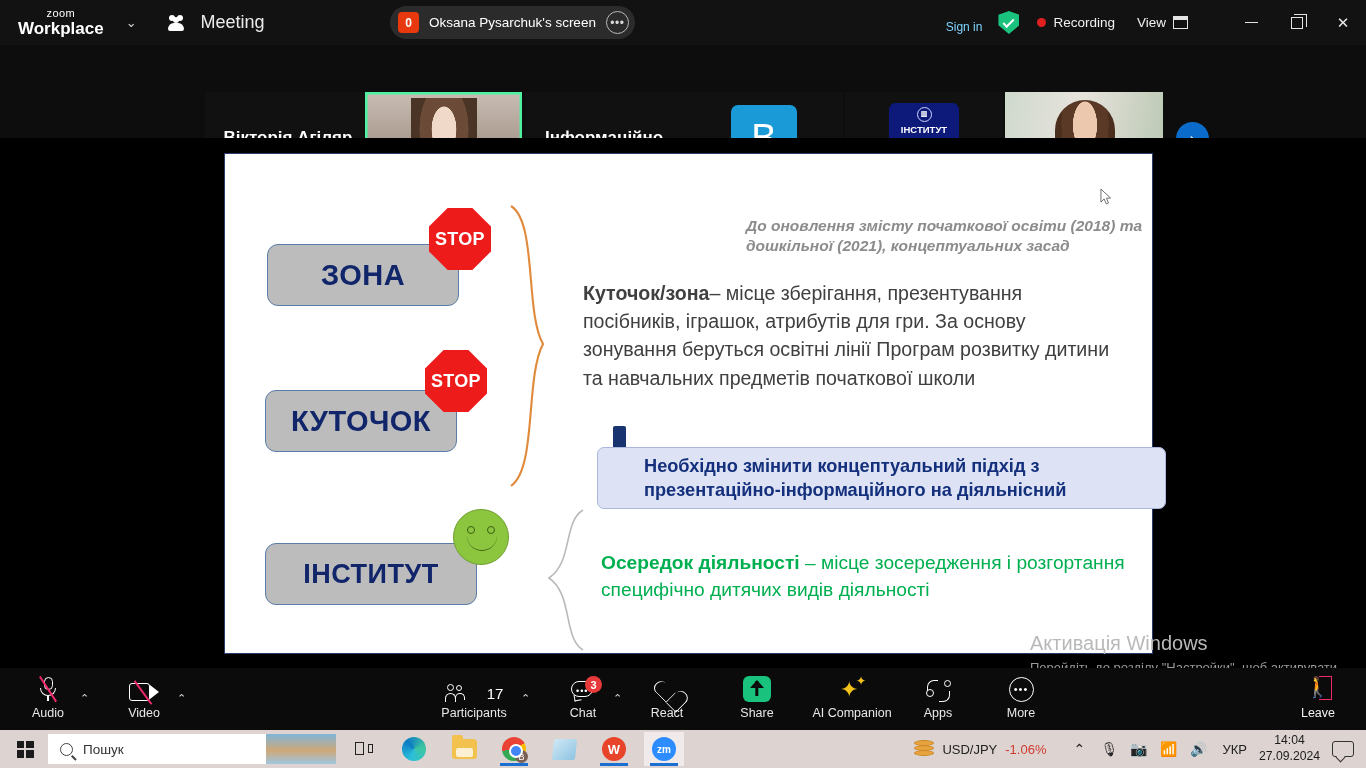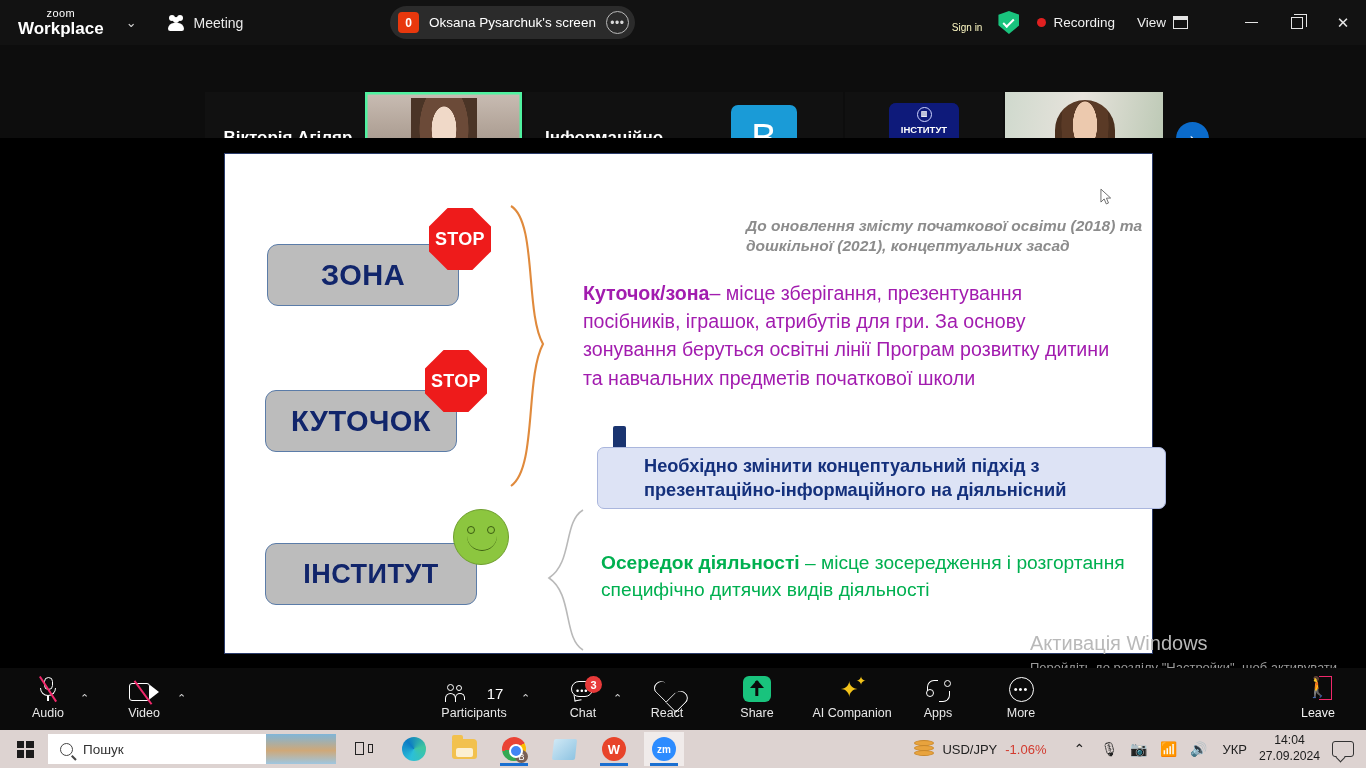--- a/index.html
+++ b/index.html
@@ -14,21 +14,21 @@
   
   .titlebar {
     position: absolute; top: 0; left: 0; width: 1366px; height: 45px;
     background: #121212;
     display: flex; align-items: center;
   }
   .zoom-logo { margin-left: 18px; line-height: 1.0; color: #fff; text-align: center; }
   .zoom-logo .z1 { font-size: 11px; letter-spacing: .4px; display: block; }
   .zoom-logo .z2 { font-size: 17px; font-weight: 600; display: block; margin-top: 1px; }
   .tb-chev { margin-left: 22px; color: #d7d7d7; font-size: 13px; }
-  .tb-meeting { margin-left: 30px; display: flex; align-items: center; gap: 9px; color: #eaeaea; font-size: 14px;}
+  .tb-meeting { margin-left: 30px; display: flex; align-items: center; gap: 16px; color: #eaeaea; font-size: 18px;}
   .people-ico { width: 18px; height: 16px; position: relative; display:inline-block;}
   .people-ico i { position:absolute; background:#fff; border-radius:50%; display:block;}
   .people-ico i.h1 { width:6px;height:6px; left:2px; top:0px;}
   .people-ico i.h2 { width:6px;height:6px; right:2px; top:0px;}
   .people-ico i.h3 { width:6px;height:6px; left:6px; top:2px;}
   .people-ico i.b1 { width:16px;height:8px; left:1px; bottom:0; border-radius:8px 8px 3px 3px;}
 
   .share-pill {
     position: absolute; left: 390px; top: 6px; height: 33px;
     display: flex; align-items: center; gap: 10px;
@@ -40,21 +40,21 @@
     display: flex; align-items: center; justify-content: center;
   }
   .share-text { color: #fff; font-size: 13.5px; }
   .share-more {
     width: 23px; height: 23px; border: 1.4px solid #b9b9b9; border-radius: 50%;
     color: #d9d9d9; font-size: 12px; display: flex; align-items: center; justify-content: center;
     letter-spacing: .5px; line-height: 1;
   }
 
   .tb-right { position: absolute; right: 0; top: 0; height: 45px; display: flex; align-items: center; }
-  .signin { color: #fef9c3; font-size: 10px; margin-right: 16px; margin-top: 9px; }
+  .signin { color: #7dd3fc; font-size: 12px; margin-right: 16px; margin-top: 9px; }
   .shield {
     width: 21px; height: 23px; background: #19c37d; margin-right: 18px;
     clip-path: polygon(50% 0%, 100% 16%, 100% 62%, 50% 100%, 0% 62%, 0% 16%);
     position: relative;
   }
   .shield:after {
     content: ""; position: absolute; left: 5px; top: 8px; width: 9px; height: 4px;
     border-left: 2px solid #fff; border-bottom: 2px solid #fff;
     transform: rotate(-45deg);
   }
@@ -144,21 +144,21 @@
   .smiley .mouth { position: absolute; left: 13px; top: 26px; width: 30px; height: 15px;
     border-bottom: 1.8px solid #3c5e12; border-radius: 0 0 30px 30px; }
 
   .brace { position: absolute; }
   .txt-head {
     position: absolute; left: 500px; top: 62px; width: 400px;
     color: #8c8c8c; font-size: 15.5px; font-style: italic; font-weight: 700; line-height: 1.32; margin-left: 21px;
   }
   .txt-red {
     position: absolute; left: 358px; top: 125px; width: 540px;
-    color: #a21caf; font-size: 19.6px; line-height: 1.44;
+    color: #404040; font-size: 19.6px; line-height: 1.44;
   }
   .txt-red b { font-weight: 700; }
   .txt-green {
     position: absolute; left: 376px; top: 395px; width: 540px;
     color: #00b050; font-size: 19.2px; line-height: 1.42;
   }
   .txt-green b { font-weight: 700; }
 
   .bluebox {
     position: absolute; left: 372px; top: 293px; width: 569px; height: 62px;

